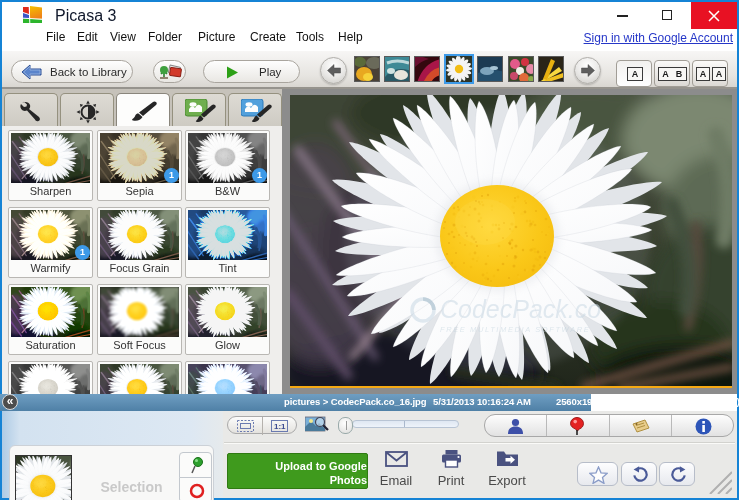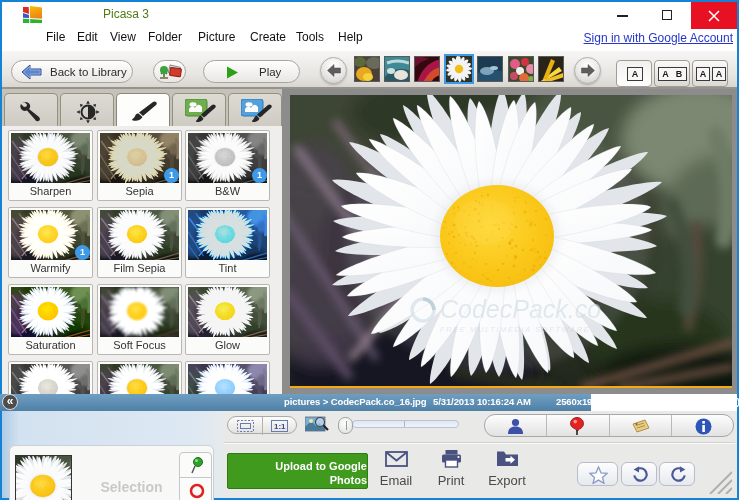--- a/index.html
+++ b/index.html
@@ -1,18 +1,18 @@
 <!DOCTYPE html>
 <html><head><meta charset="utf-8">
 <style>
 * { margin:0; padding:0; box-sizing:border-box; }
 html,body { width:739px; height:500px; overflow:hidden; }
 body { font-family:"Liberation Sans", sans-serif; background:#fff; position:relative; }
 .win { position:absolute; inset:0; border:2px solid #1583d5; }
-.apptitle { position:absolute; left:55px; top:7px; font-size:12px; color:#4d7c0f;margin-left:48px; }
+.apptitle { position:absolute; left:55px; top:7px; font-size:16px; color:#0f172a; }
 .min { position:absolute; left:617px; top:15px; width:11px; height:2px; background:#222; }
 .max { position:absolute; left:662px; top:10px; width:10px; height:10px; border:1px solid #222; }
 .close { position:absolute; left:691px; top:2px; width:46px; height:27px; background:#e81123; }
 .menubar { position:absolute; left:0; top:28px; width:735px; height:23px; font-size:12px; color:#111; }
 .menubar span { position:absolute; top:2px;margin-left:38px; }
 .signin { position:absolute; right:6px; top:31px; font-size:12px; color:#2637c8; text-decoration:underline; }
 .toolbar { position:absolute; left:2px; top:51px; width:735px; height:38px;
   background:linear-gradient(#f7f6f5,#e6e4e0 70%,#d9d6d1); border-bottom:2px solid #96938d; }
 .pill { position:absolute; height:23px; border:1px solid #a9a59e; border-radius:12px;
   background:linear-gradient(#fefefe,#e9e7e3); }
@@ -561,21 +561,21 @@
     <div class="fimg"><svg width="79" height="50" viewBox="0 4 442 285" preserveAspectRatio="xMidYMid slice" style="filter:sepia(0.28) saturate(1.2) brightness(1.02)">
         <use href="#daisyphoto"></use>
       </svg></div>
     <div class="flbl">Warmify</div>
     <div class="badge">1</div>
   </div>
 <div class="fcell" style="left:97px;top:207px">
     <div class="fimg"><svg width="79" height="50" viewBox="0 4 442 285" preserveAspectRatio="xMidYMid slice" style="filter:brightness(1.06) contrast(0.98)">
         <use href="#daisyphoto"></use>
       </svg></div>
-    <div class="flbl">Film Sepia</div>
+    <div class="flbl">Focus Grain</div>
   </div>
 <div class="fcell" style="left:185px;top:207px">
     <div class="fimg"><svg width="79" height="50" viewBox="0 4 442 285" preserveAspectRatio="xMidYMid slice" style="filter:sepia(1) hue-rotate(175deg) saturate(4) brightness(0.88)">
         <use href="#daisyphoto"></use>
       </svg></div>
     <div class="flbl">Tint</div>
   </div>
 <div class="fcell" style="left:8px;top:284px">
     <div class="fimg"><svg width="79" height="50" viewBox="0 4 442 285" preserveAspectRatio="xMidYMid slice" style="filter:saturate(2.6) contrast(1.05)">
         <use href="#daisyphoto"></use>

